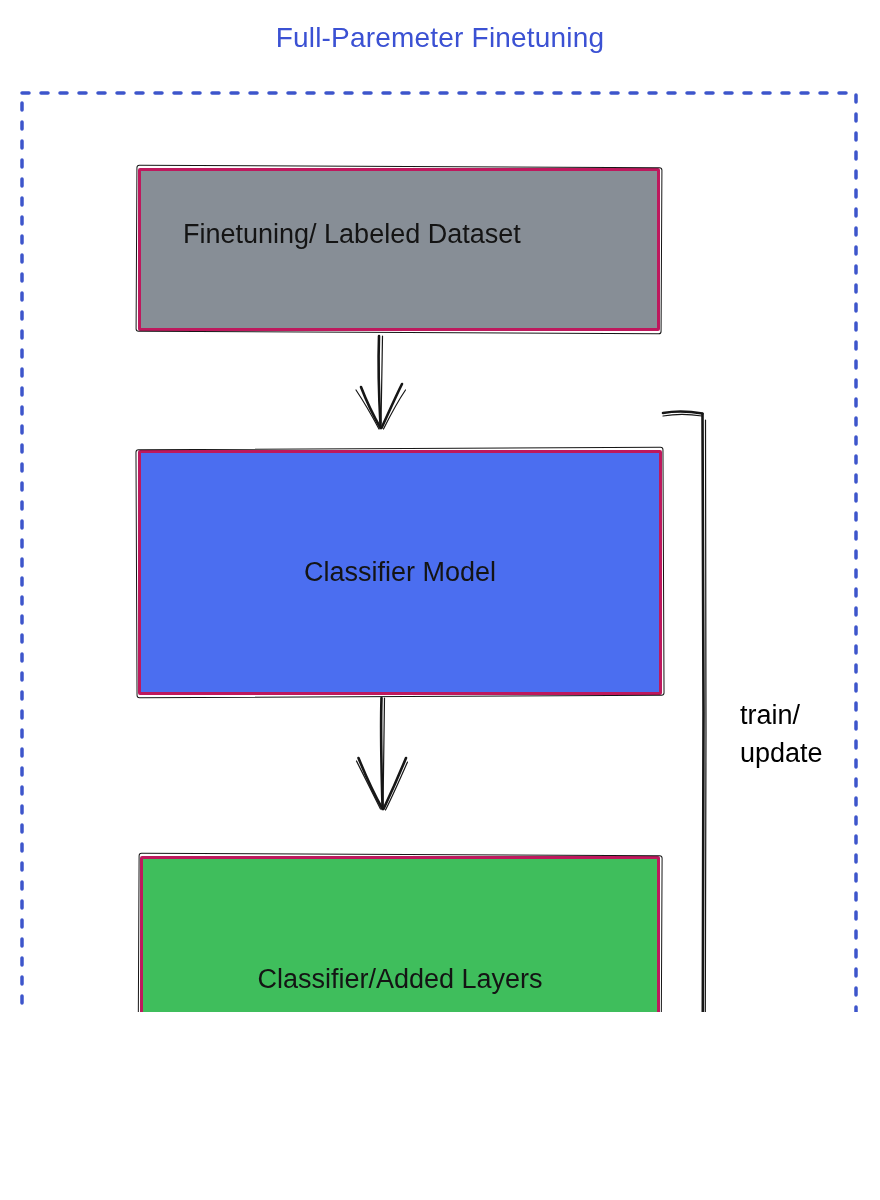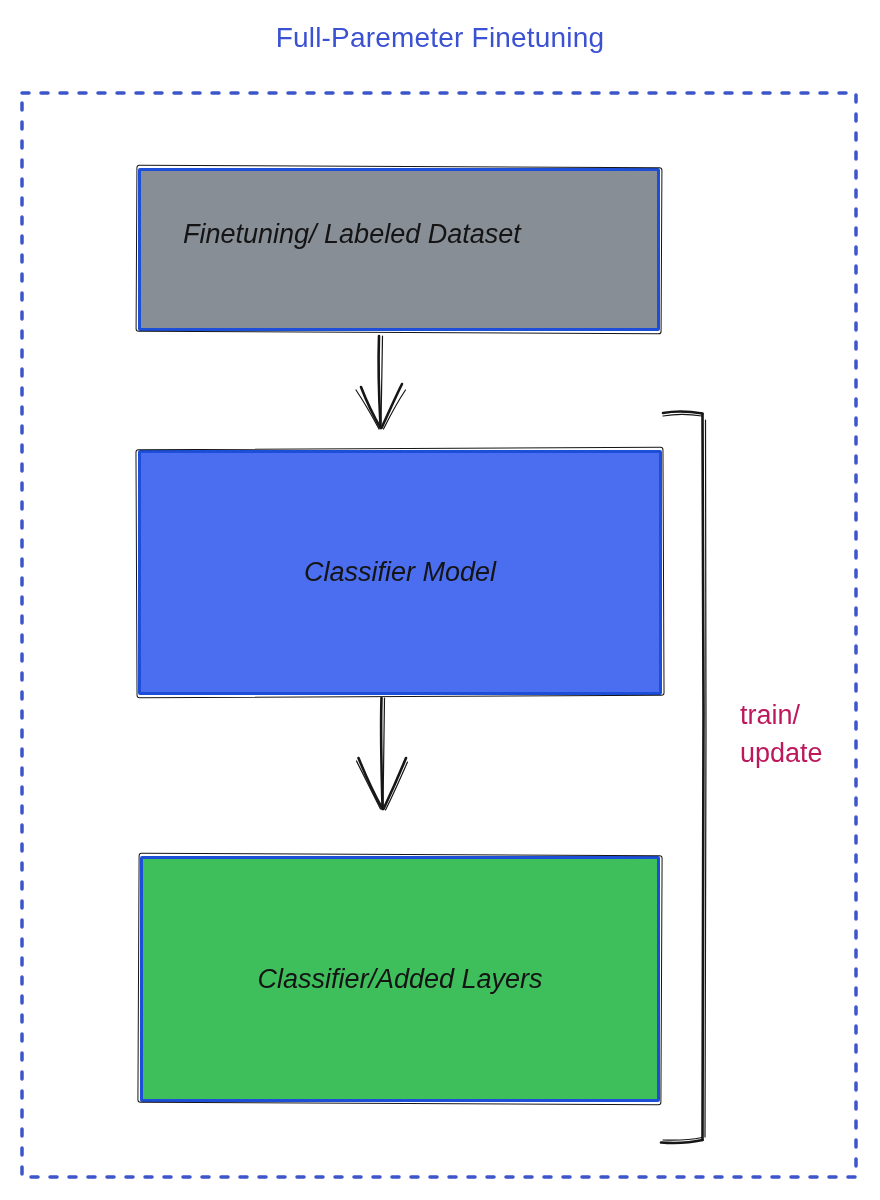--- a/index.html
+++ b/index.html
@@ -4,21 +4,21 @@
 <style>
   html, body {
     margin: 0;
     padding: 0;
     background: #ffffff;
     font-family: "Liberation Sans", sans-serif;
   }
   .canvas {
     position: relative;
     width: 880px;
-    height: 1200px;
+    height: 1012px;
     background: #ffffff;
     overflow: hidden;
   }
   .title {
     position: absolute;
     top: 22px;
     left: 0;
     width: 100%;
     text-align: center;
     font-size: 28px;
@@ -31,27 +31,26 @@
     left: 0;
     width: 880px;
     height: 1200px;
     pointer-events: none;
   }
   .overlay-svg path, .overlay-svg rect { fill: none; }
   .ink { stroke: #161616; stroke-width: 2.6; stroke-linecap: round; }
   .ink-thin { stroke: #161616; stroke-width: 1.2; stroke-linecap: round; }
   .sketch-box {
     position: absolute;
-    border: 3px solid #1d4ed8;
+    border: 3px solid #be185d;
     border-radius: 2px;
     display: flex;
     align-items: center;
     justify-content: center;
     box-sizing: border-box;
-    font-style: italic;
   }
   .sketch-box::after {
     content: "";
     position: absolute;
     inset: -5px;
     border: 1.6px solid #161616;
     border-radius: 3px;
     pointer-events: none;
   }
   .box-dataset { left: 138px; top: 168px; width: 522px; height: 163px; }
@@ -69,21 +68,21 @@
     font-size: 27px;
     color: #141414;
     white-space: nowrap;
   }
   .bracket-label {
     position: absolute;
     left: 740px;
     top: 696px;
     font-size: 27px;
     line-height: 38px;
-    color: #be185d;
+    color: #000000;
   }
 </style>
 </head>
 <body>
 
 <div class="canvas">
 
   <div class="title" style="color: rgb(59, 81, 211);">Full-Paremeter Finetuning</div>
 
   <svg class="overlay-svg" viewBox="0 0 880 1200" xmlns="http://www.w3.org/2000/svg">

